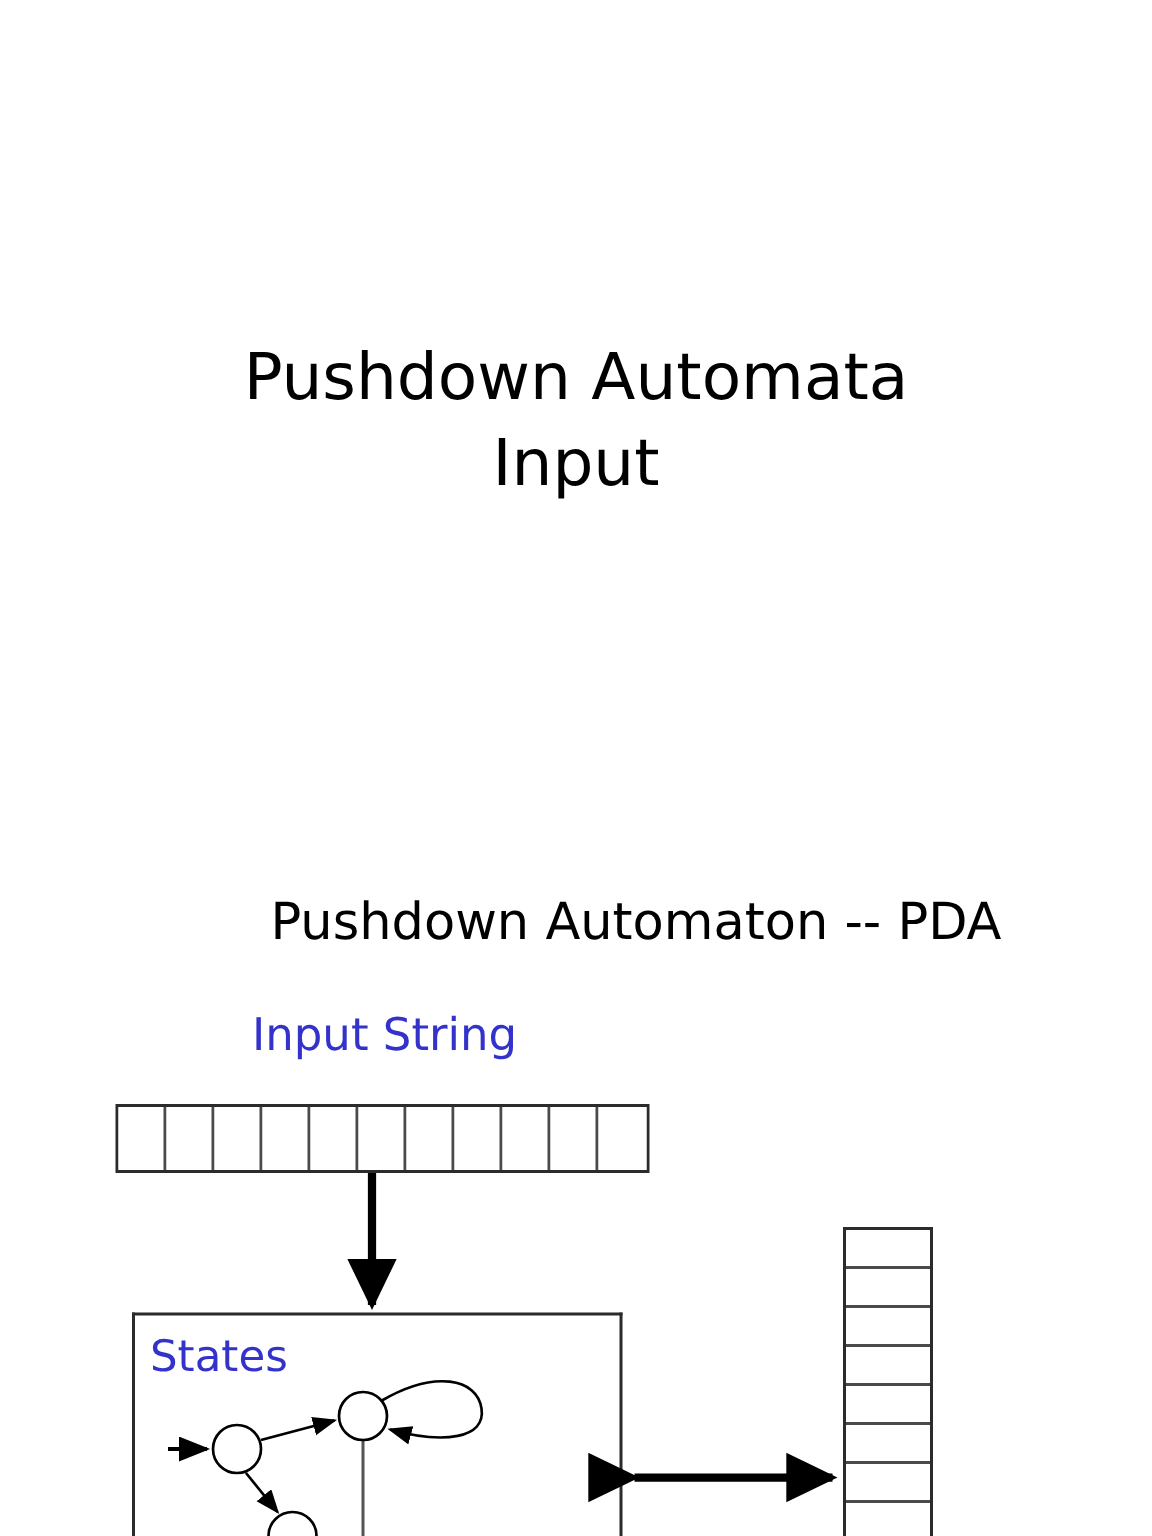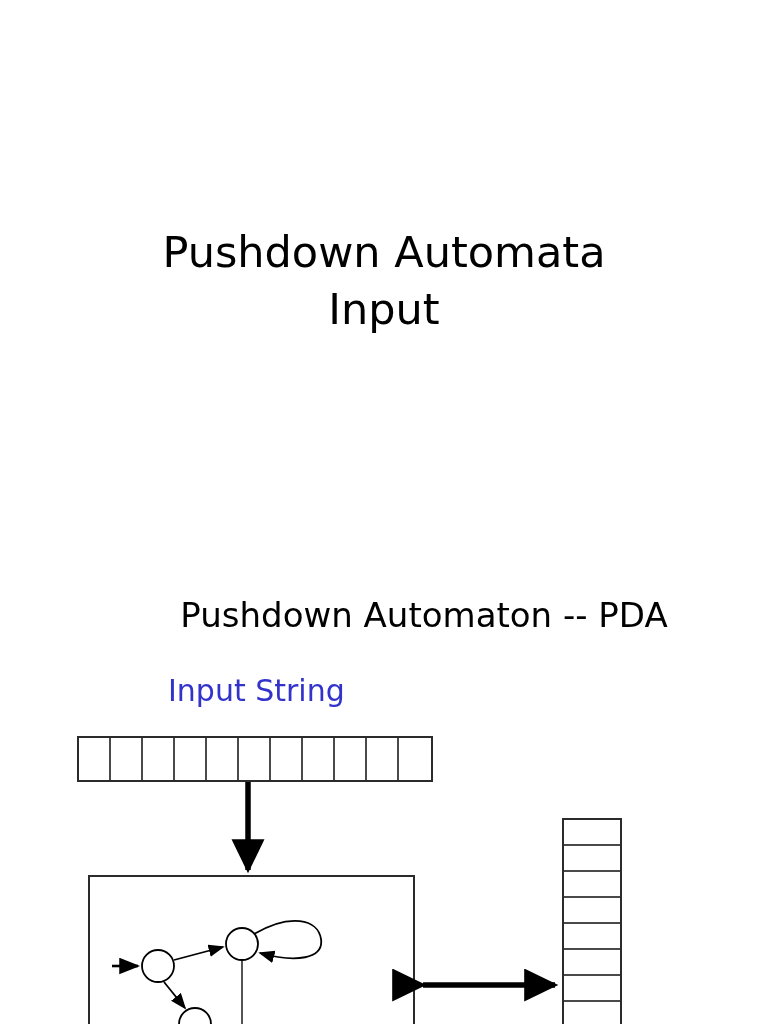--- a/index.html
+++ b/index.html
@@ -182,20 +182,21 @@
     <div class="stack-cell"></div>
     <div class="stack-cell"></div>
     <div class="stack-cell"></div>
     <div class="stack-cell"></div>
     <div class="stack-cell"></div>
     <div class="stack-cell"></div>
     <div class="stack-cell"></div>
   </div>
 
   <div class="states-box">
+    <div class="blue-label" id="states-label" style="left:10px; top:8px;">States</div>
 
     <svg class="state-diagram" viewBox="0 0 327 200">
       <defs>
         <marker id="ah" markerWidth="9" markerHeight="9" refX="7.2" refY="3.2" orient="auto" markerUnits="strokeWidth">
           <path d="M0,0 L8,3.2 L0,6.4 Z" fill="#000000"></path>
         </marker>
         <marker id="ah2" markerWidth="10" markerHeight="10" refX="8" refY="3.5" orient="auto" markerUnits="strokeWidth">
           <path d="M0,0 L9,3.5 L0,7 Z" fill="#000000"></path>
         </marker>
       </defs>

